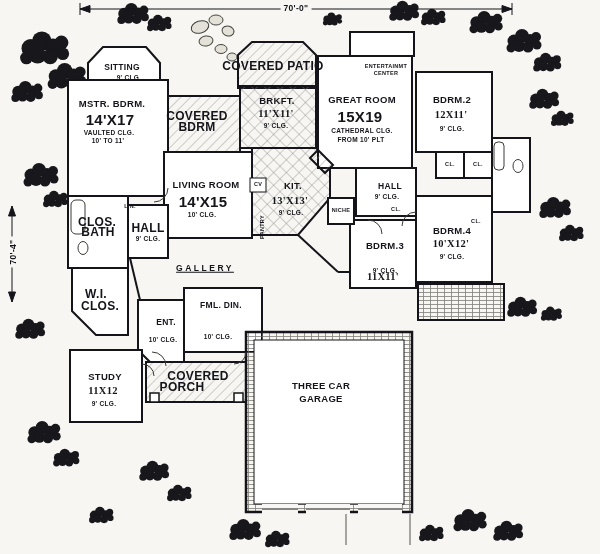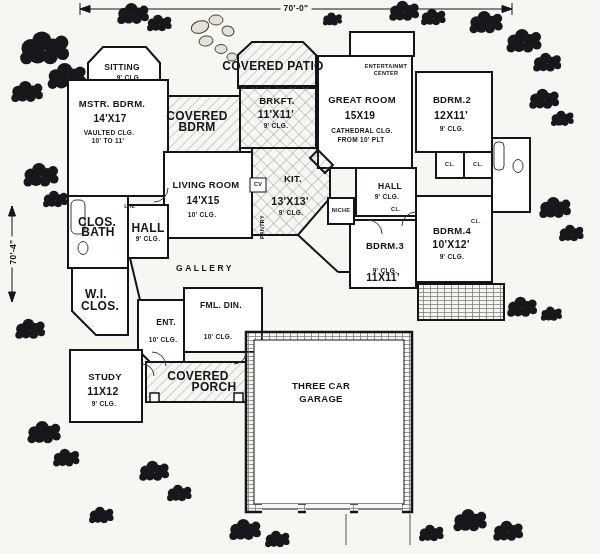--- a/index.html
+++ b/index.html
@@ -11,25 +11,25 @@
   .lbl{
     position:absolute;transform:translate(-50%,-50%);
     white-space:nowrap;color:#14141a;font-weight:700;letter-spacing:.3px;
     text-align:center;line-height:1;
   }
   .s5{font-size:5.5px;font-weight:600;}
   .s6{font-size:6.5px;font-weight:600;}
   .s7{font-size:12px;text-align:right;}
   .s8{font-size:8.5px;}
   .s9{font-size:9.5px;}
-  .s10{font-size:10.5px;}
-  .s11{font-size:10px;}
+  .s10{font-size:10.5px;font-family:Liberation Serif, serif;}
+  .s11{font-size:15px;}
   .rot{transform:translate(-50%,-50%) rotate(-90deg);}
   .bg{background:#f7f6f2;padding:0 3px;}
-  .ls{letter-spacing:2.5px;}
+  .ls{letter-spacing:2.5px;text-decoration:underline;}
 </style>
 </head>
 <body>
 
 <div id="stage">
 
 <svg id="plan-svg" width="600" height="554" viewBox="0 0 600 554">
   <defs>
     <pattern id="diag" width="7" height="7" patternUnits="userSpaceOnUse" patternTransform="rotate(45)">
       <line x1="0" y1="0" x2="0" y2="7" stroke="#8a8a85" stroke-width="0.8"></line>
@@ -271,21 +271,21 @@
 <div class="lbl s10" style="left:451px;top:115px">12X11'</div>
 <div class="lbl s6" style="left:452px;top:129px">9' CLG.</div>
 
 <div class="lbl s7" style="left:197px;top:116px">COVERED</div>
 <div class="lbl s7" style="left:197px;top:127px">BDRM</div>
 
 <div class="lbl s9" style="left:206px;top:185px">LIVING ROOM</div>
 <div class="lbl s11" style="left:203px;top:201px">14'X15</div>
 <div class="lbl s6" style="left:202px;top:215px">10' CLG.</div>
 
-<div class="lbl s9" style="left:293px;top:179px">KIT.</div>
+<div class="lbl s9" style="left:293px;top:186px">KIT.</div>
 <div class="lbl s10" style="left:290px;top:201px">13'X13'</div>
 <div class="lbl s6" style="left:291px;top:213px">9' CLG.</div>
 
 <div class="lbl s8" style="left:390px;top:186px">HALL</div>
 <div class="lbl s6" style="left:387px;top:197px">9' CLG.</div>
 
 <div class="lbl s7" style="left:97px;top:222px">CLOS.</div>
 <div class="lbl s7" style="left:98px;top:232px">BATH</div>
 
 <div class="lbl s7" style="left:148px;top:228px">HALL</div>
@@ -308,21 +308,21 @@
 <div class="lbl s6" style="left:218px;top:337px">10' CLG.</div>
 
 <div class="lbl s8" style="left:166px;top:322px">ENT.</div>
 <div class="lbl s6" style="left:163px;top:340px">10' CLG.</div>
 
 <div class="lbl s9" style="left:105px;top:377px">STUDY</div>
 <div class="lbl s10" style="left:103px;top:391px">11X12</div>
 <div class="lbl s6" style="left:104px;top:404px">9' CLG.</div>
 
 <div class="lbl s7" style="left:198px;top:376px">COVERED</div>
-<div class="lbl s7" style="left:214px;top:387px">PORCH</div>
+<div class="lbl s7" style="left:182px;top:387px">PORCH</div>
 
 <div class="lbl s9" style="left:321px;top:386px">THREE CAR</div>
 <div class="lbl s9" style="left:321px;top:399px">GARAGE</div>
 
 <div class="lbl s5" style="left:258px;top:185px">CV</div>
 <div class="lbl s5" style="left:130px;top:207px">LIN.</div>
 <div class="lbl s5 rot" style="left:263px;top:227px">PANTRY</div>
 <div class="lbl s5" style="left:341px;top:211px">NICHE</div>
 <div class="lbl s5" style="left:450px;top:165px">CL.</div>
 <div class="lbl s5" style="left:478px;top:165px">CL.</div>

